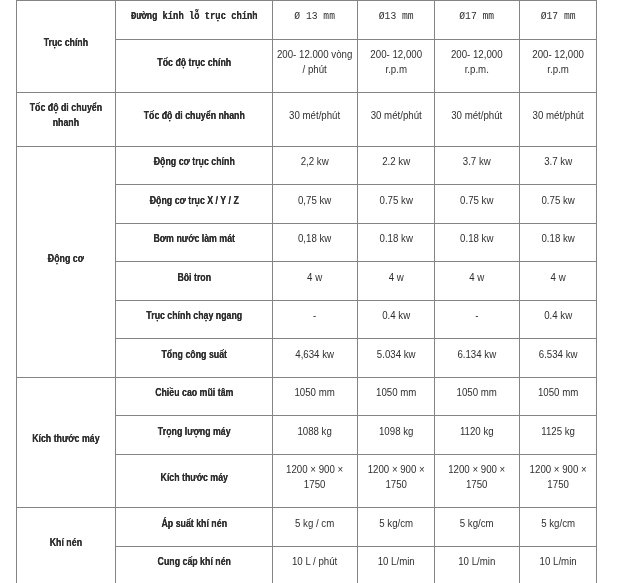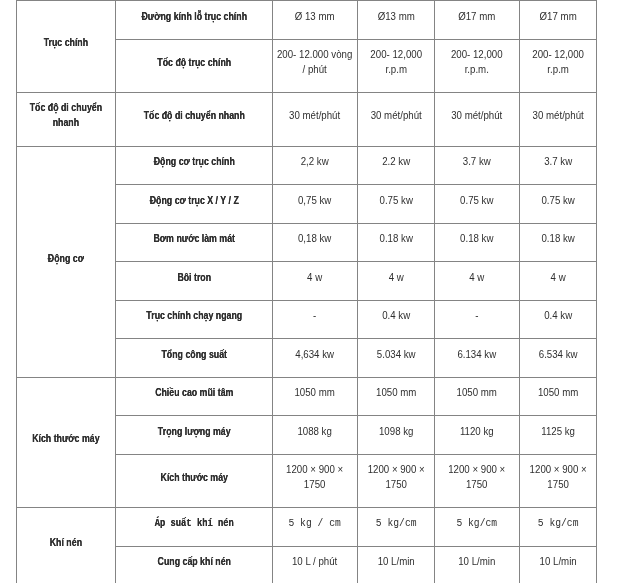--- a/index.html
+++ b/index.html
@@ -46,33 +46,33 @@
   td.c-spec { width: 156.2px; }
   td.c-spec > span.b { width: 186.5px; margin-left: -93.25px; }
   td.c-v1 { width: 83.8px; }
   td.c-v1 > span.r { width: 87.273px; margin-left: -43.636px; }
   td.c-v2 { width: 76.0px; }
   td.c-v2 > span.r { width: 78.409px; margin-left: -39.205px; }
   td.c-v3 { width: 84.0px; }
   td.c-v3 > span.r { width: 87.5px; margin-left: -43.75px; }
   td.c-v4 { width: 75.9px; }
   td.c-v4 > span.r { width: 78.295px; margin-left: -39.148px; }
-  tr:nth-child(1) td:not([rowspan]) { height: 37.8px; }
+  tr:nth-child(1) td:not([rowspan]) { height: 37.8px; font-family: Liberation Mono, monospace; }
   tr:nth-child(2) td:not([rowspan]) { height: 52.0px; }
   tr:nth-child(3) td:not([rowspan]) { height: 52.9px; }
   tr:nth-child(4) td:not([rowspan]) { height: 37.2px; }
   tr:nth-child(5) td:not([rowspan]) { height: 37.9px; }
   tr:nth-child(6) td:not([rowspan]) { height: 37.0px; }
   tr:nth-child(7) td:not([rowspan]) { height: 38.0px; }
   tr:nth-child(8) td:not([rowspan]) { height: 36.9px; }
   tr:nth-child(9) td:not([rowspan]) { height: 37.9px; text-decoration: underline; }
   tr:nth-child(10) td:not([rowspan]) { height: 37.0px; }
   tr:nth-child(11) td:not([rowspan]) { height: 38.1px; text-decoration: underline; }
   tr:nth-child(12) td:not([rowspan]) { height: 52.2px; }
-  tr:nth-child(13) td:not([rowspan]) { height: 37.9px; font-family: Liberation Mono, monospace; }
+  tr:nth-child(13) td:not([rowspan]) { height: 37.9px; }
   tr:nth-child(14) td:not([rowspan]) { height: 37.2px; }
 </style>
 </head>
 <body>
 
 <table id="spec-table">
   <tbody>
     <tr>
       <td class="c-cat" rowspan="2">
           <span class="fit b">Trục chính</span>

